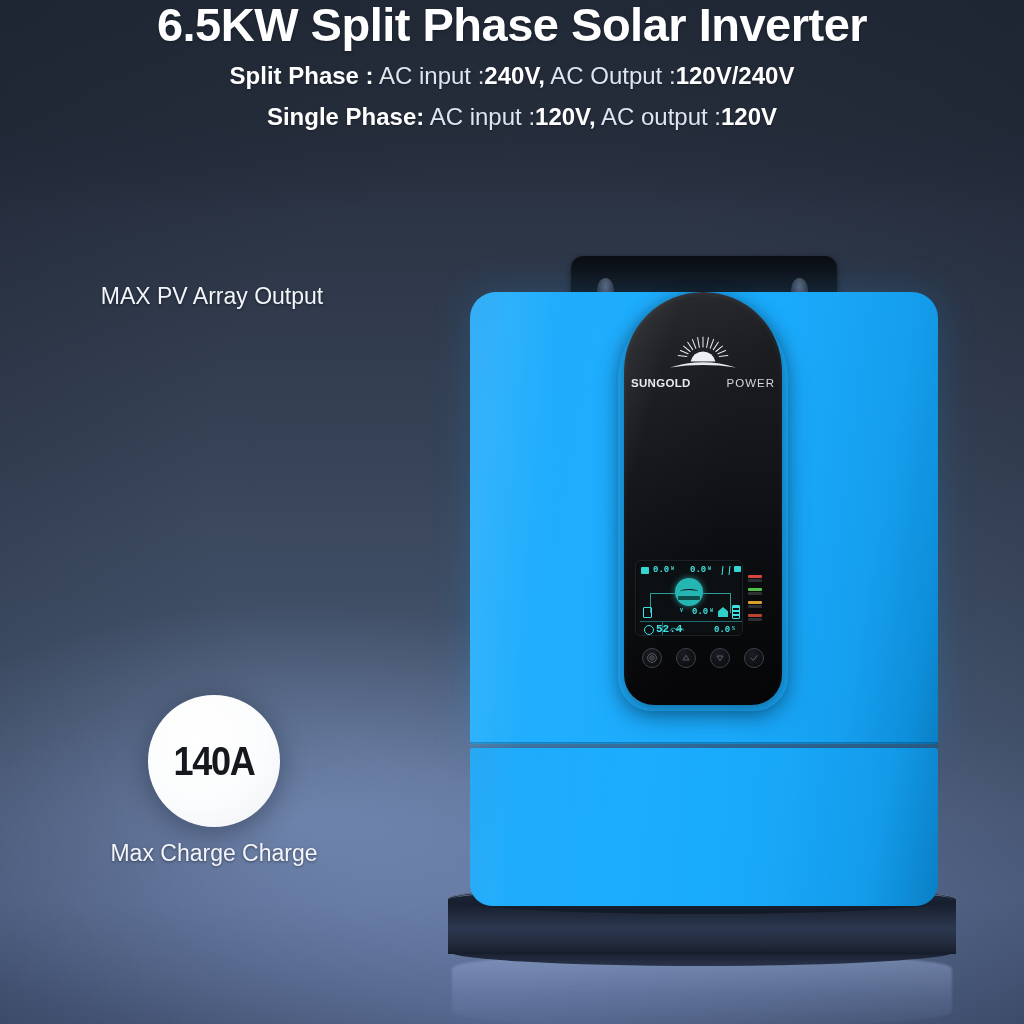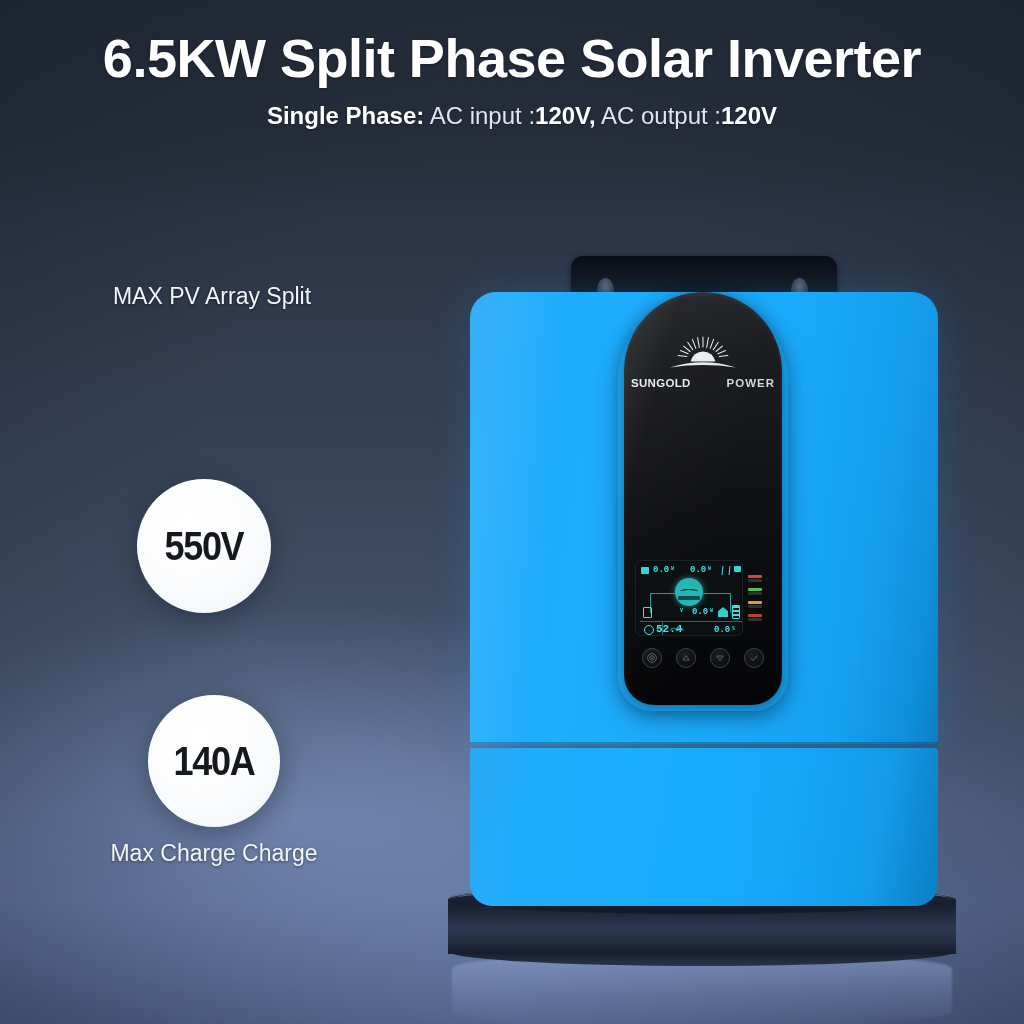--- a/index.html
+++ b/index.html
@@ -37,23 +37,22 @@
     pointer-events:none;
   }
   #bg-topband {
     position:absolute; left:0; top:0; width:1024px; height:210px;
     background:linear-gradient(180deg,#242c3a 0%, #262e3c 60%, rgba(38,46,60,0) 100%);
   }
 
   
   #header { position:absolute; left:0; top:0; width:1024px; text-align:center; z-index:30; }
   #title {
-    font-size:54px; font-weight:bold; color:#ffffff;
+    font-size:47px; font-weight:bold; color:#ffffff;
     letter-spacing:-0.5px; line-height:1.06;
-    padding-top:30px;
     text-shadow:0 1px 3px rgba(0,0,0,0.35);
   }
   .subline {
     color:#e9edf3; font-size:24px; line-height:1.0;
     text-shadow:0 1px 2px rgba(0,0,0,0.3);
     white-space:nowrap;
   }
   #sub1 { margin-top:14px; }
   #sub2 { margin-top:17px;margin-left:20px; }
   .subline .b { font-weight:bold; color:#ffffff; }
@@ -187,21 +186,21 @@
   }
 
   
   #logo { position:absolute; left:0; width:158px; top:42px; text-align:center; }
   #logo svg { display:block; margin:0 auto; }
   #logo-text {
     margin-top:3px; font-size:11.5px; letter-spacing:0.3px;
     color:#e8eaee; white-space:nowrap;
   }
   #logo-text .t1 { font-weight:bold;margin-top:41px; }
-  #logo-text .t2 { font-weight:bold; color:#d3d6dc; letter-spacing:1px;margin-left:36px; }
+  #logo-text .t2 { font-weight:normal; color:#d3d6dc; letter-spacing:1px;margin-left:36px; }
 
   
   #lcd {
     position:absolute; left:11px; top:268px; width:108px; height:76px;
     background:#0a0d10;
     border:1px solid #1d2227;
     border-radius:6px;
     overflow:hidden;
   }
   #lcd-inner { position:absolute; inset:2px; background:#0c1013; }
@@ -237,36 +236,38 @@
 <body>
 
 <div id="stage">
 
   <div id="bg-topband"></div>
   <div id="bg-vignette"></div>
 
   <div id="header">
     <div id="title">6.5KW Split Phase Solar Inverter</div>
 
+    <div id="sub1" class="subline">
+      <span class="b">Split Phase :</span>
+      <span class="n">AC input :</span><span class="b">240V</span><span class="b">,</span>
+      <span class="n">AC Output :</span><span class="b">120V/240V</span>
+    </div>
 
     <div id="sub2" class="subline">
       <span class="b">Single Phase:</span>
       <span class="n">AC input :</span><span class="b">120V</span><span class="b">,</span>
       <span class="n">AC output :</span><span class="b">120V</span>
     </div>
   </div>
 
   <div id="feat0" class="feature">
-    <div class="flabel">MAX PV Array Split</div>
+    <div class="flabel">MAX PV Array Output</div>
   </div>
 
   <div id="feat1" class="feature">
-    <div class="circle">
-      <span>550V</span>
-    </div>
   </div>
 
   <div id="feat2" class="feature">
     <div class="circle">
       <span>140A</span>
     </div>
     <div class="flabel">Max Charge Charge</div>
   </div>
 
   <div id="podium-reflect"></div>

